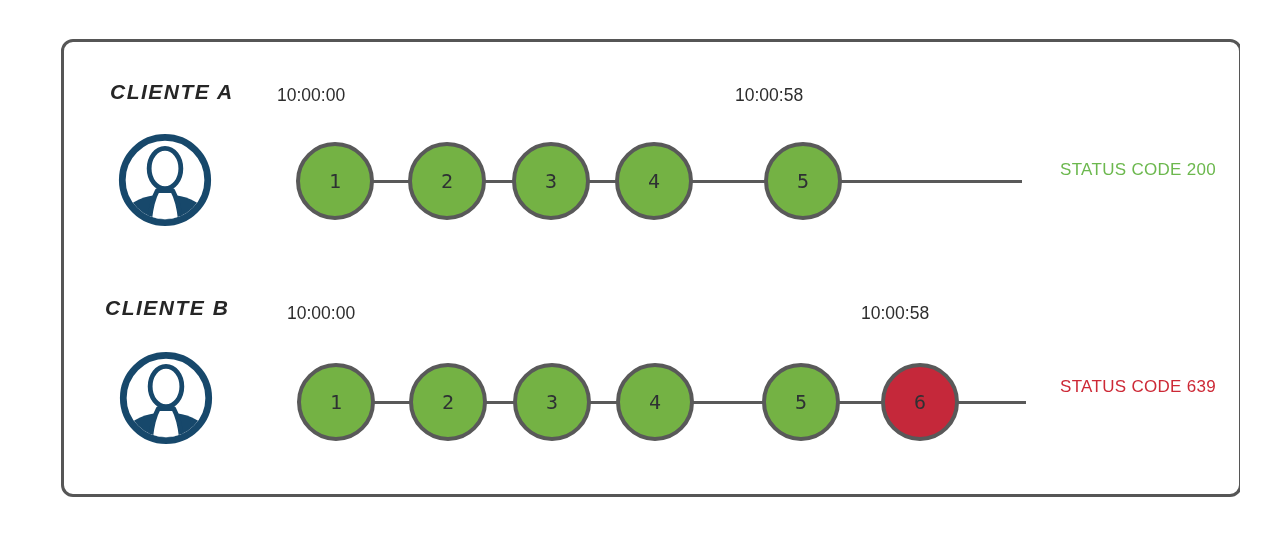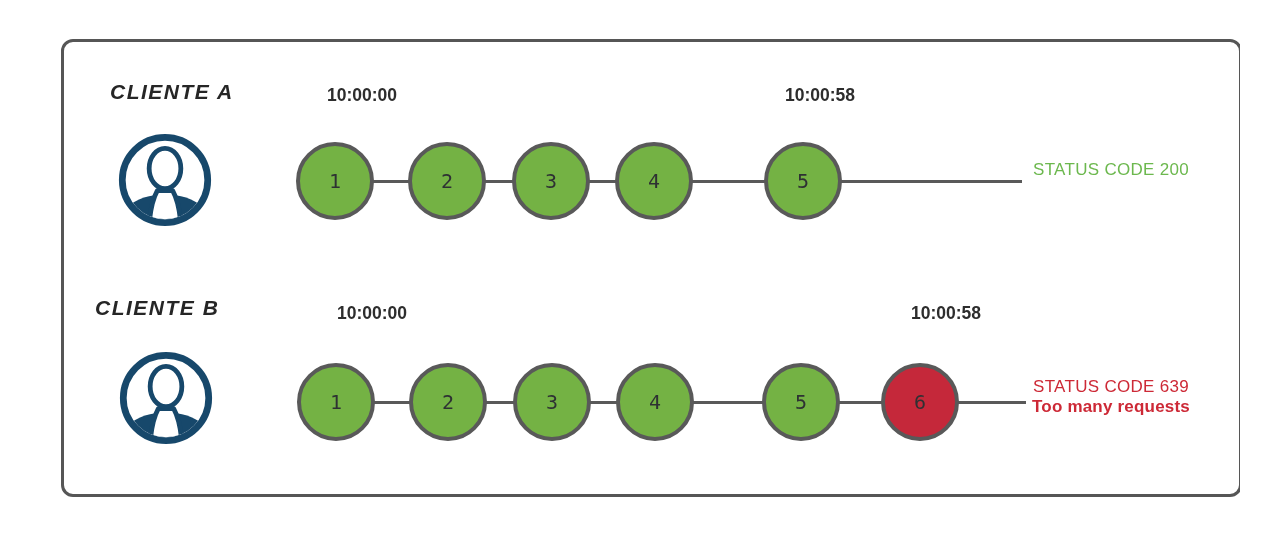--- a/index.html
+++ b/index.html
@@ -19,44 +19,44 @@
   }
   .frame{
     position:absolute;left:61px;top:39px;width:1175px;height:452px;
     border:3px solid var(--frame);border-radius:12px;background:#ffffff;
   }
   .client-label{
     position:absolute;font-size:21px;font-weight:700;font-style:italic;
     letter-spacing:1.5px;color:#262626;white-space:nowrap;
   }
   .client-label.a{left:110px;top:80px;}
-  .client-label.b{left:95px;top:296px;}
+  .client-label.b{left:105px;top:296px;}
   .ts{
-    position:absolute;width:120px;text-align:right;font-size:17.5px;
-    font-weight:700;color:var(--text-dark);white-space:nowrap;
+    position:absolute;width:120px;text-align:left;font-size:17.5px;
+    font-weight:400;color:var(--text-dark);white-space:nowrap;
   }
   .ts.a1{left:277px;top:85px;}
   .ts.a2{left:735px;top:85px;}
   .ts.b1{left:287px;top:303px;}
   .ts.b2{left:861px;top:303px;}
   .avatar{position:absolute;width:96px;height:96px;}
   .avatar.a{left:117px;top:132px;}
   .avatar.b{left:118px;top:350px;}
   .timeline{position:absolute;left:0;top:0;width:1280px;height:540px;pointer-events:none;}
   .connector{position:absolute;height:3px;background:var(--outline);}
   .request-circle{
     position:absolute;width:70px;height:70px;border-radius:50%;
     border:4px solid var(--outline);display:flex;align-items:center;justify-content:center;
     font-family:"DejaVu Sans Mono",monospace;font-size:20px;color:#2e3133;
   }
   .request-circle.ok{background:var(--green);}
   .request-circle.blocked{background:var(--red);}
   .status{
     position:absolute;width:170px;text-align:center;font-size:17px;
-    letter-spacing:0.3px;line-height:20px;white-space:nowrap;
+    letter-spacing:0.3px;line-height:20px;white-space:nowrap;margin-left:27px;
   }
   .status.ok{left:1026px;top:160px;color:var(--status-green);}
   .status.error{left:1026px;top:377px;color:var(--status-red);}
   .status .line2{font-weight:700;letter-spacing:0.2px;}
   .status.ok .line2{font-weight:400;}
 </style>
 </head>
 <body>
 
 <div id="stage">
@@ -116,15 +116,14 @@
       <div class="request-circle ok" style="left: 297px; top: 363px;">1</div>
       <div class="request-circle ok" style="left: 409px; top: 363px;">2</div>
       <div class="request-circle ok" style="left: 513px; top: 363px;">3</div>
       <div class="request-circle ok" style="left: 616px; top: 363px;">4</div>
       <div class="request-circle ok" style="left: 762px; top: 363px;">5</div>
       <div class="request-circle blocked" style="left: 881px; top: 363px;">6</div>
     </div>
 
   <div class="status error">
     <div class="line1">STATUS CODE 639</div>
-    <div class="line2">Too many requests</div>
   </div>
 </div>
 
 </body></html>

